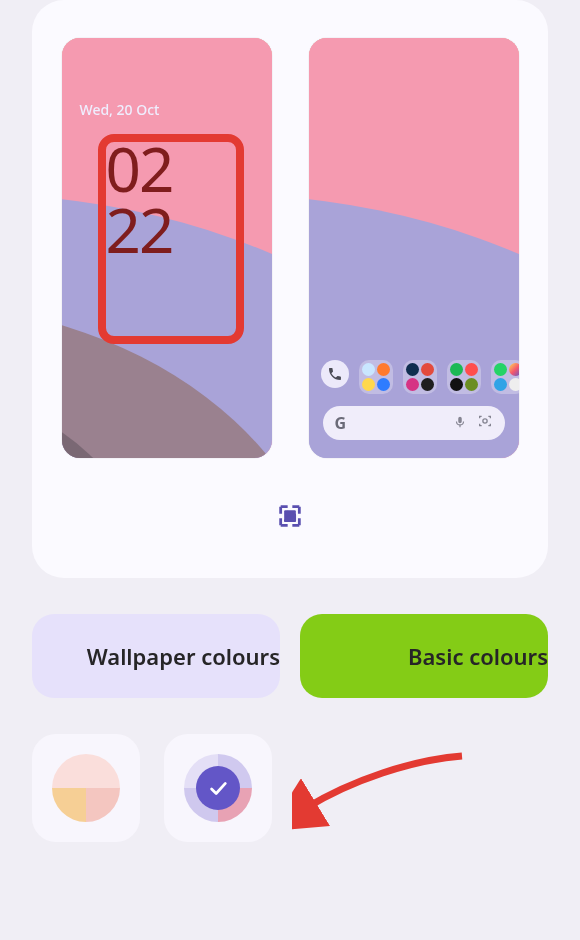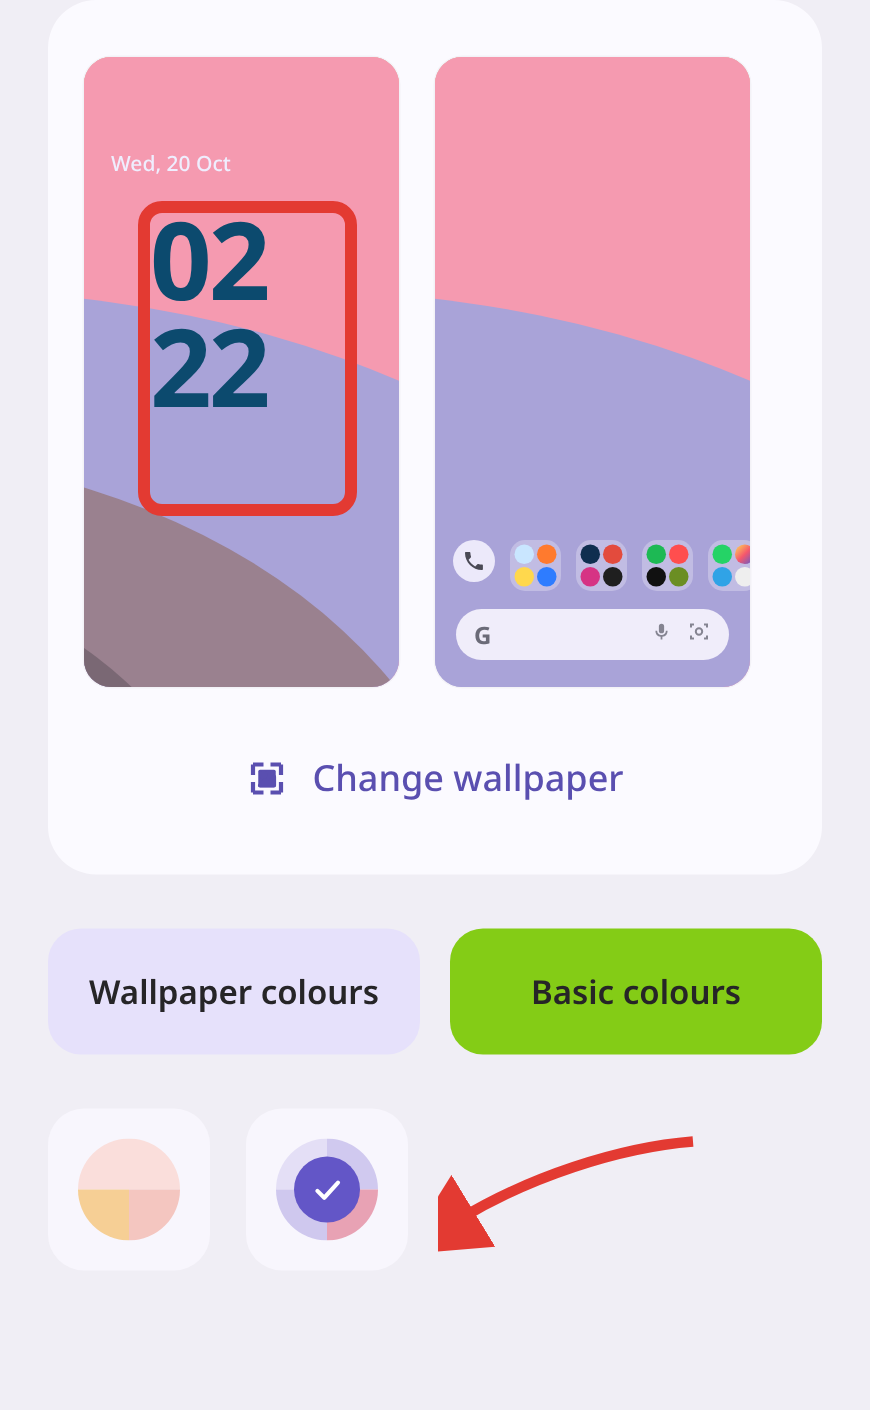--- a/index.html
+++ b/index.html
@@ -32,22 +32,22 @@
   }
   .card{
     margin:0 32px;
     background:var(--card);
     border-radius:32px;
     padding:38px 24px 48px;
     box-sizing:border-box;
   }
   .previews{
     display:flex;
-    gap:24px;
-    justify-content:flex-start;
+    gap:37px;
+    justify-content:center;
   }
   .phone{
     width:210px;height:420px;
     border-radius:18px;
     overflow:hidden;
     position:relative;
     background:var(--lavender);
     flex:0 0 auto;
     box-shadow:0 0 0 1px rgba(0,0,0,.03);
   }
@@ -67,24 +67,24 @@
   }
   .clock-hl{
     position:absolute;left:36px;top:96px;
     width:146px;height:210px;
     border:8px solid var(--red);
     border-radius:16px;
     box-sizing:border-box;
   }
   .clock{
     position:absolute;left:44px;top:100px;
-    color:#0c4a6e;
-    font-size:72px;
+    color:#7f1d1d;
+    font-size:62px;
     line-height:.98;
-    font-weight:700;
+    font-weight:400;
     letter-spacing:-2px;
     font-variant-numeric:tabular-nums;
     white-space:pre;
   }
 
   
   .loading{
     position:absolute;left:0;right:0;top:130px;
     text-align:center;color:#fdfdff;font-size:10px;opacity:.9;
   }
@@ -122,21 +122,21 @@
     font-size:24px;font-weight:500;
   }
   .wall-ic svg{width:28px;height:28px;display:block;}
 
   
   .tabs{
     margin:36px 32px 0;display:flex;gap:20px;
   }
   .tab{
     flex:1;height:84px;border-radius:22px;
-    display:flex;align-items:center;justify-content:center;
+    display:flex;align-items:center;justify-content:flex-end;
     font-size:22px;font-weight:600;color:var(--text);
   }
   .tab.active{background:var(--lav);}
   .tab.inactive{background:#84cc16;}
 
   
   .swatches{
     margin:36px 32px 0;display:flex;gap:24px;align-items:center;position:relative;
   }
   .swatch{
@@ -238,21 +238,20 @@
 
   <div class="change-row">
     <span class="wall-ic">
       <svg viewBox="0 0 24 24" fill="none" stroke="#5a4fb0" stroke-width="2.4" stroke-linejoin="round">
         <path d="M4 4h6M14 4h6M20 4v6M20 14v6M20 20h-6M10 20H4M4 20v-6M4 10V4"></path>
         <rect x="7" y="7" width="10" height="10" rx="1" fill="#5a4fb0" stroke="none"></rect>
         <circle cx="10" cy="10" r="1.2" fill="#fbfaff"></circle>
         <path d="M8 16l3-3 2 2 3-4v5H8z" fill="#fbfaff"></path>
       </svg>
     </span>
-    <span>Change wallpaper</span>
   </div>
 </div>
 
 <div class="tabs">
   <div class="tab active">
     <span>Wallpaper colours</span>
   </div>
   <div class="tab inactive">
     <span>Basic colours</span>
   </div>

